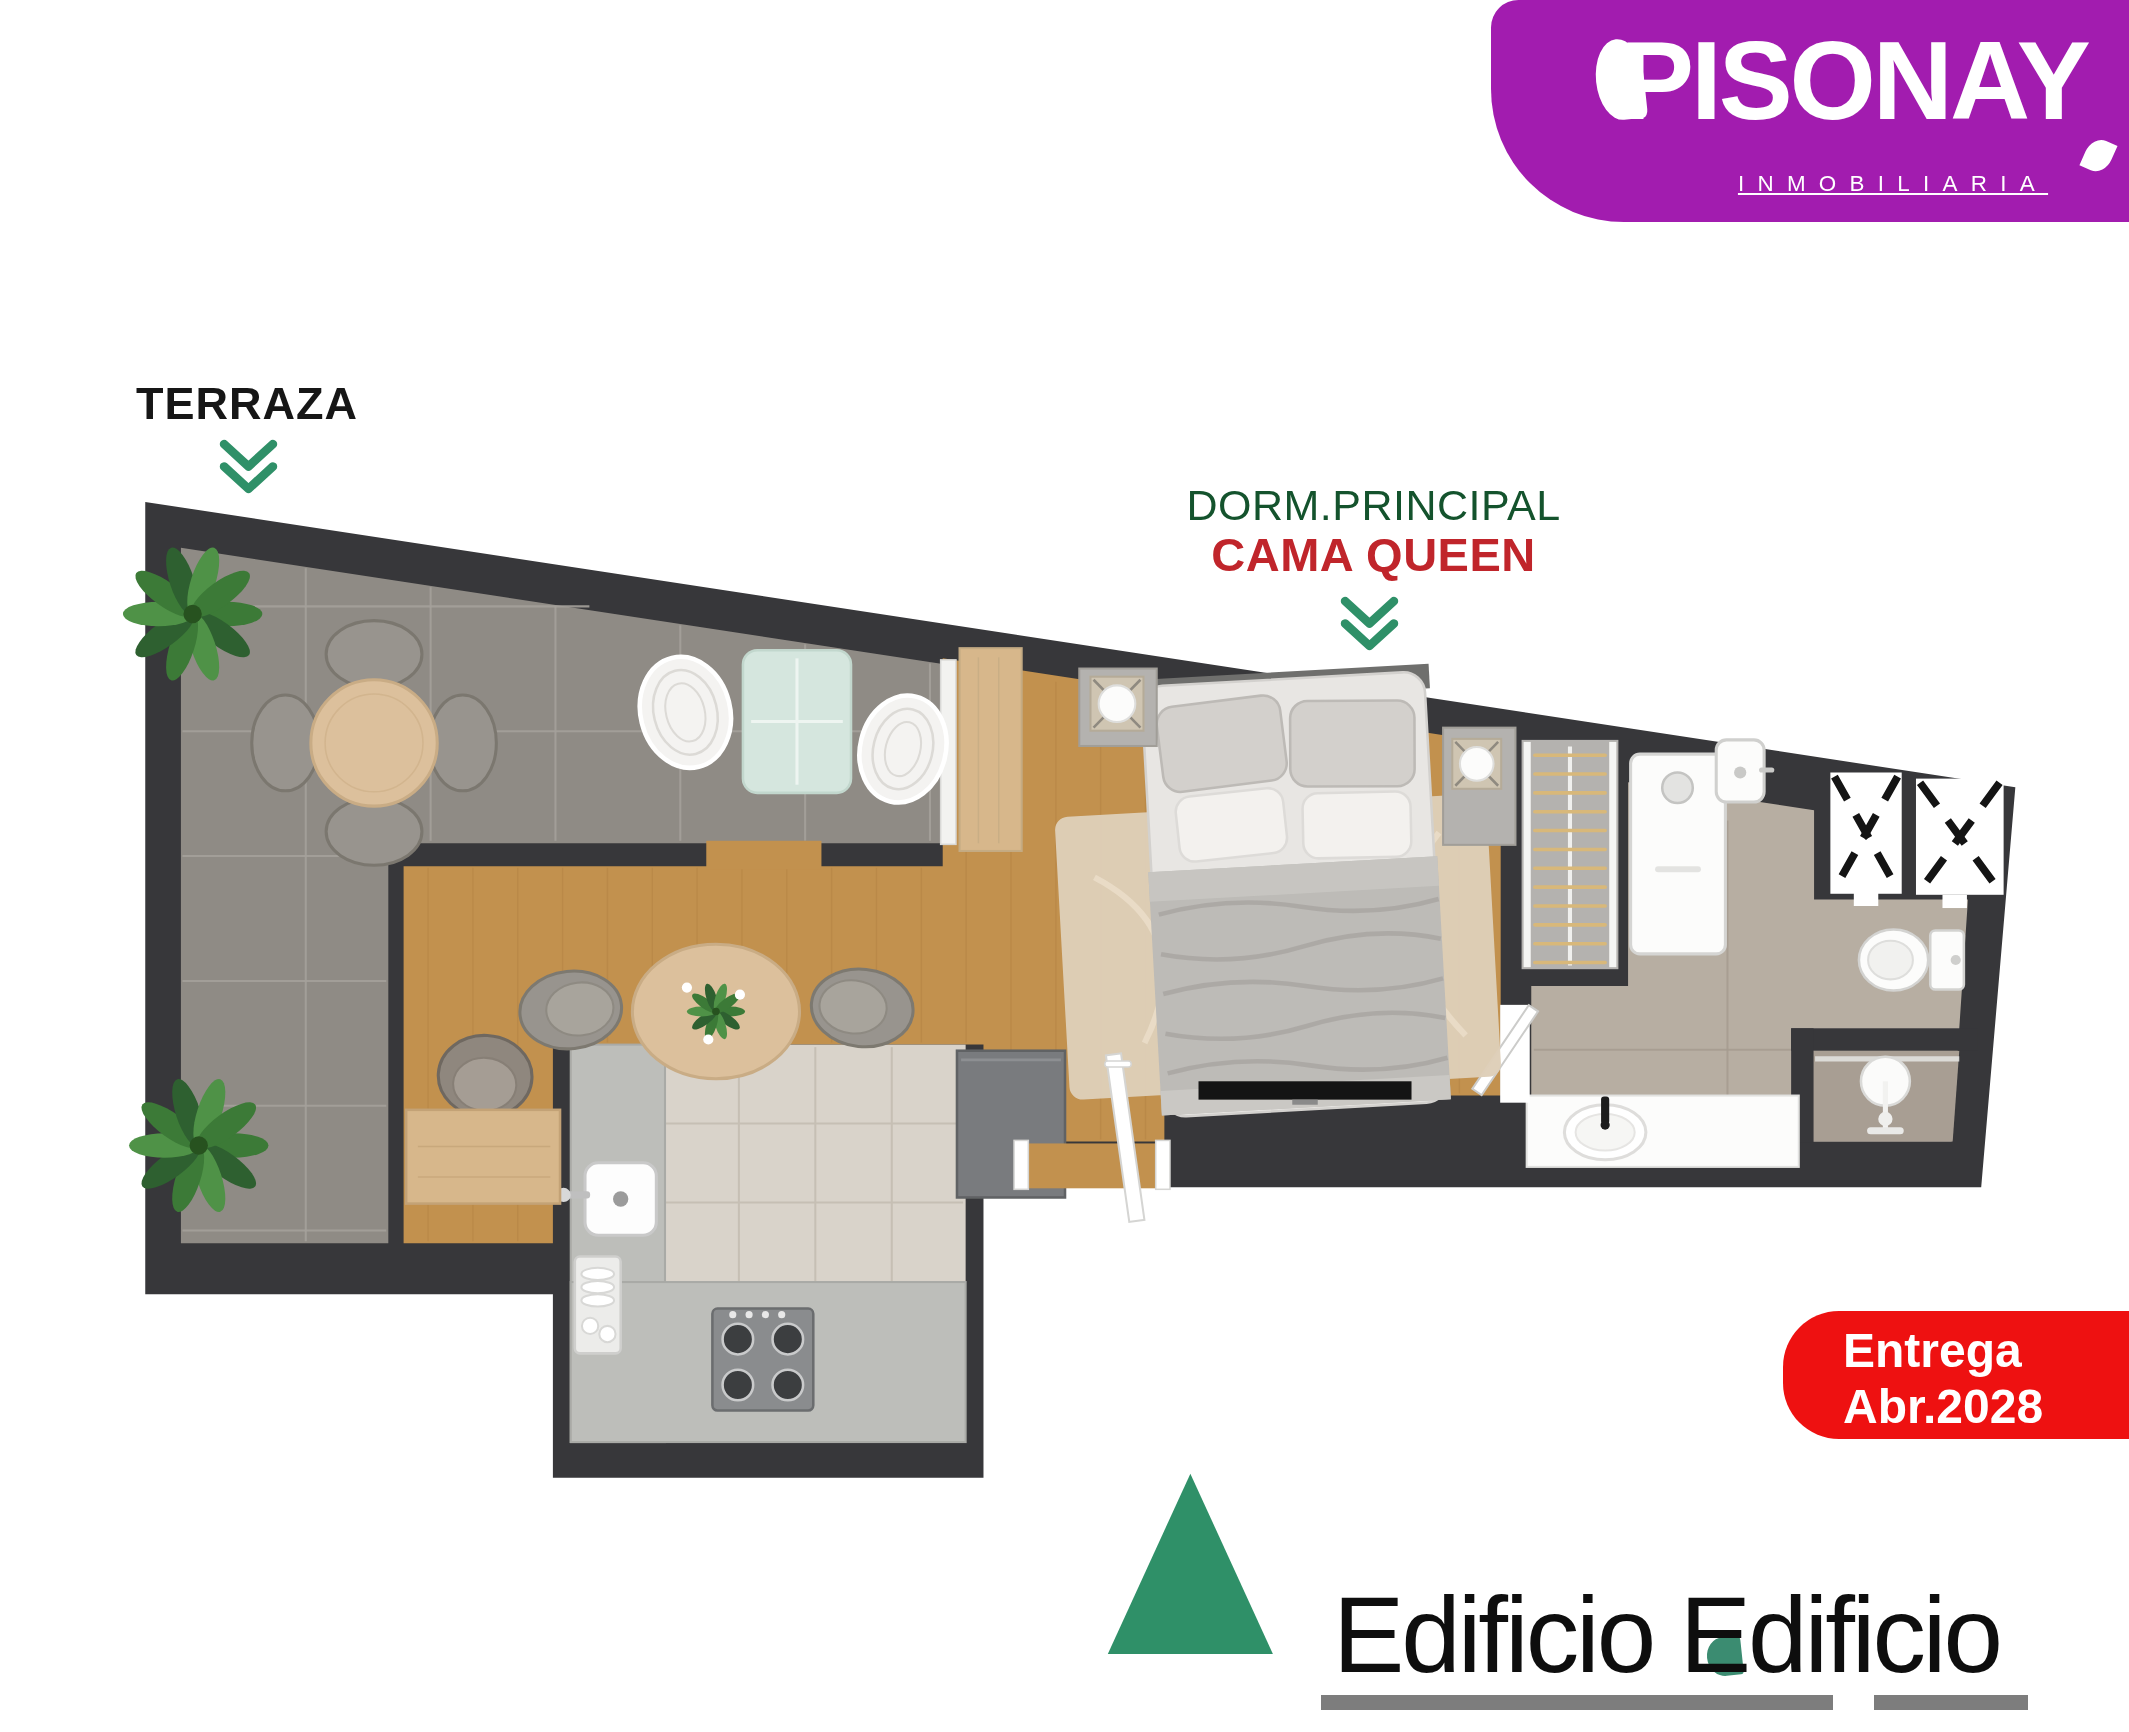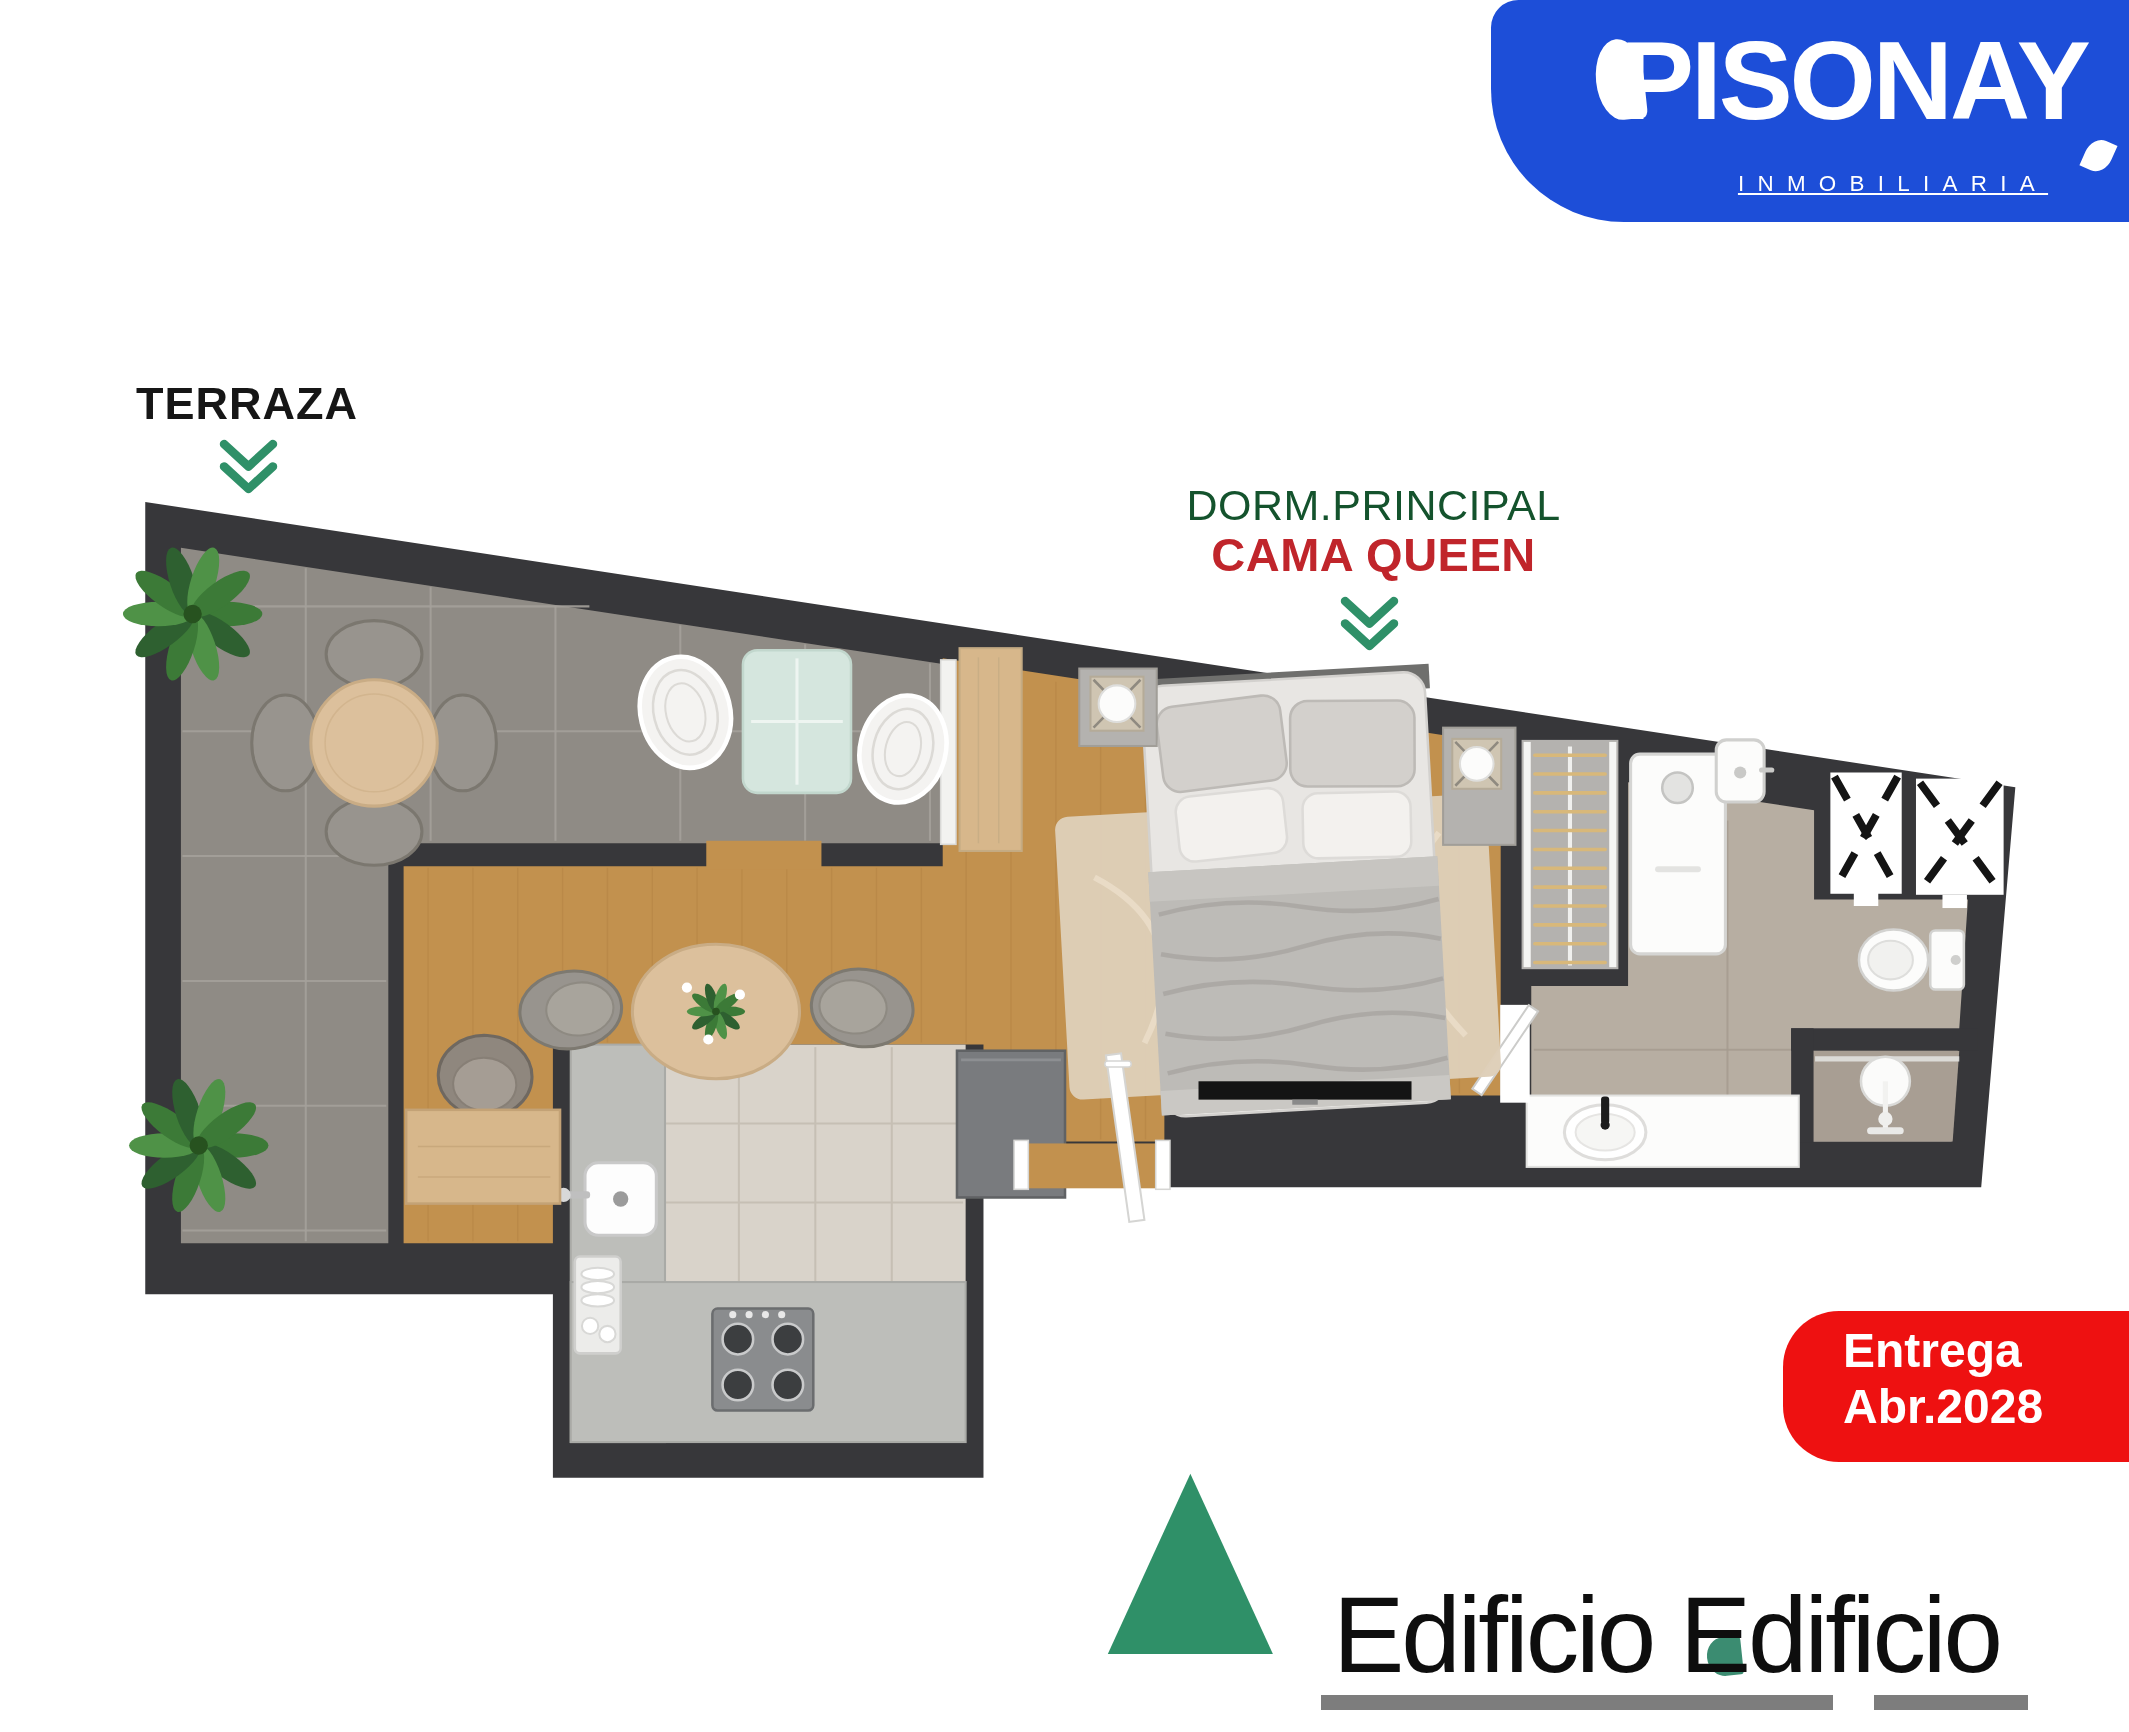--- a/index.html
+++ b/index.html
@@ -19,21 +19,21 @@
     font-size:22.4px;font-weight:400;letter-spacing:13.3px;line-height:1;text-decoration:underline;}
   
   .terraza{left:136px;top:381px;font-size:45px;font-weight:700;letter-spacing:1px;line-height:1;}
   .chev{width:61px;height:61px;}
   .chev1{left:218px;top:438px;}
   .chev2{left:1339px;top:595px;}
   .dorm{left:1157px;top:484px;width:433px;text-align:center;line-height:1;}
   .dorm-l1{font-size:43px;font-weight:500;letter-spacing:0.5px;}
   .dorm-l2{margin-top:4px;font-size:47px;font-weight:700;letter-spacing:0.5px;}
   
-  .badge{left:1783px;top:1311px;width:347px;height:151px;border-radius:56px 0 0 56px;
+  .badge{left:1783px;top:1311px;width:347px;height:128px;border-radius:56px 0 0 56px;
     padding:12.2px 0 0 60px;box-sizing:border-box;}
   .badge div{font-size:48px;font-weight:700;line-height:1.17;}
   
   .cap-leaf{left:1707px;top:1637px;width:35px;height:39px;
     border-radius:58% 14% 10% 60%;transform:rotate(-6deg);}
   .bldg{left:1333px;top:1582px;font-size:107px;font-weight:500;letter-spacing:-3.1px;line-height:1;white-space:nowrap;}
   .uline{top:1695px;height:15.3px;}
   .uline1{left:1321px;width:512px;}
   .uline2{left:1874px;width:154px;}
   #plan-svg{position:absolute;left:0;top:0;}
@@ -359,21 +359,21 @@
     <rect x="2012" y="2244" width="266" height="88" fill="#C2914E"></rect>
     <rect x="1990" y="2238" width="28" height="96" fill="#FFFFFF" stroke="#D5D5D3" stroke-width="3"></rect>
     <rect x="2268" y="2238" width="28" height="96" fill="#FFFFFF" stroke="#D5D5D3" stroke-width="3"></rect>
     <rect x="2216" y="2066" width="30" height="330" fill="#FFFFFF" stroke="#D5D5D3" stroke-width="4" transform="rotate(-8 2231 2396)"></rect>
     <rect x="2168" y="2082" width="52" height="12" rx="6" fill="#FFFFFF" stroke="#D5D5D3" stroke-width="3"></rect>
   </g>
 
   <polygon points="2336,2892 2174,3246 2498,3246" fill="#2F9068"></polygon>
 </svg>
 
-<div class="abs logo" style="background-color: #1d4ed8;">
+<div class="abs logo" style="background-color: #a21caf;">
   <div class="abs logo-leaf"></div>
   <div class="abs logo-word" style="color: rgb(255, 255, 255);">PISONAY</div>
   <div class="abs logo-ytail"></div>
   <div class="abs logo-tagline" style="color: rgb(255, 255, 255);">INMOBILIARIA</div>
 </div>
 
 <div class="abs terraza" style="color: rgb(22, 22, 22);">TERRAZA</div>
 <svg class="abs chev chev1" viewBox="0 0 120 120">
   <polyline points="12,12 60,56 108,12" fill="none" stroke-width="17" stroke-linecap="round" stroke-linejoin="round" stroke="#2F9068"></polyline>
   <polyline points="12,56 60,100 108,56" fill="none" stroke-width="17" stroke-linecap="round" stroke-linejoin="round" stroke="#2F9068"></polyline>

